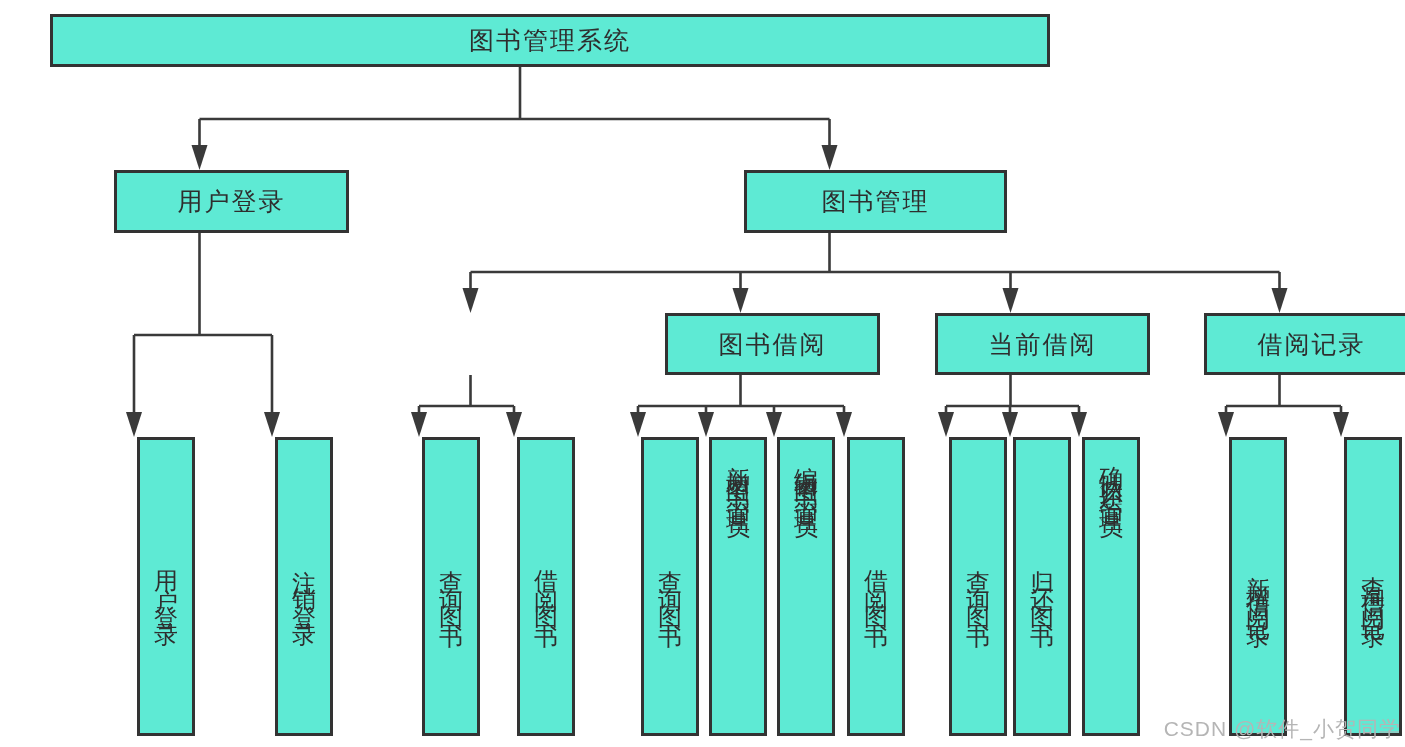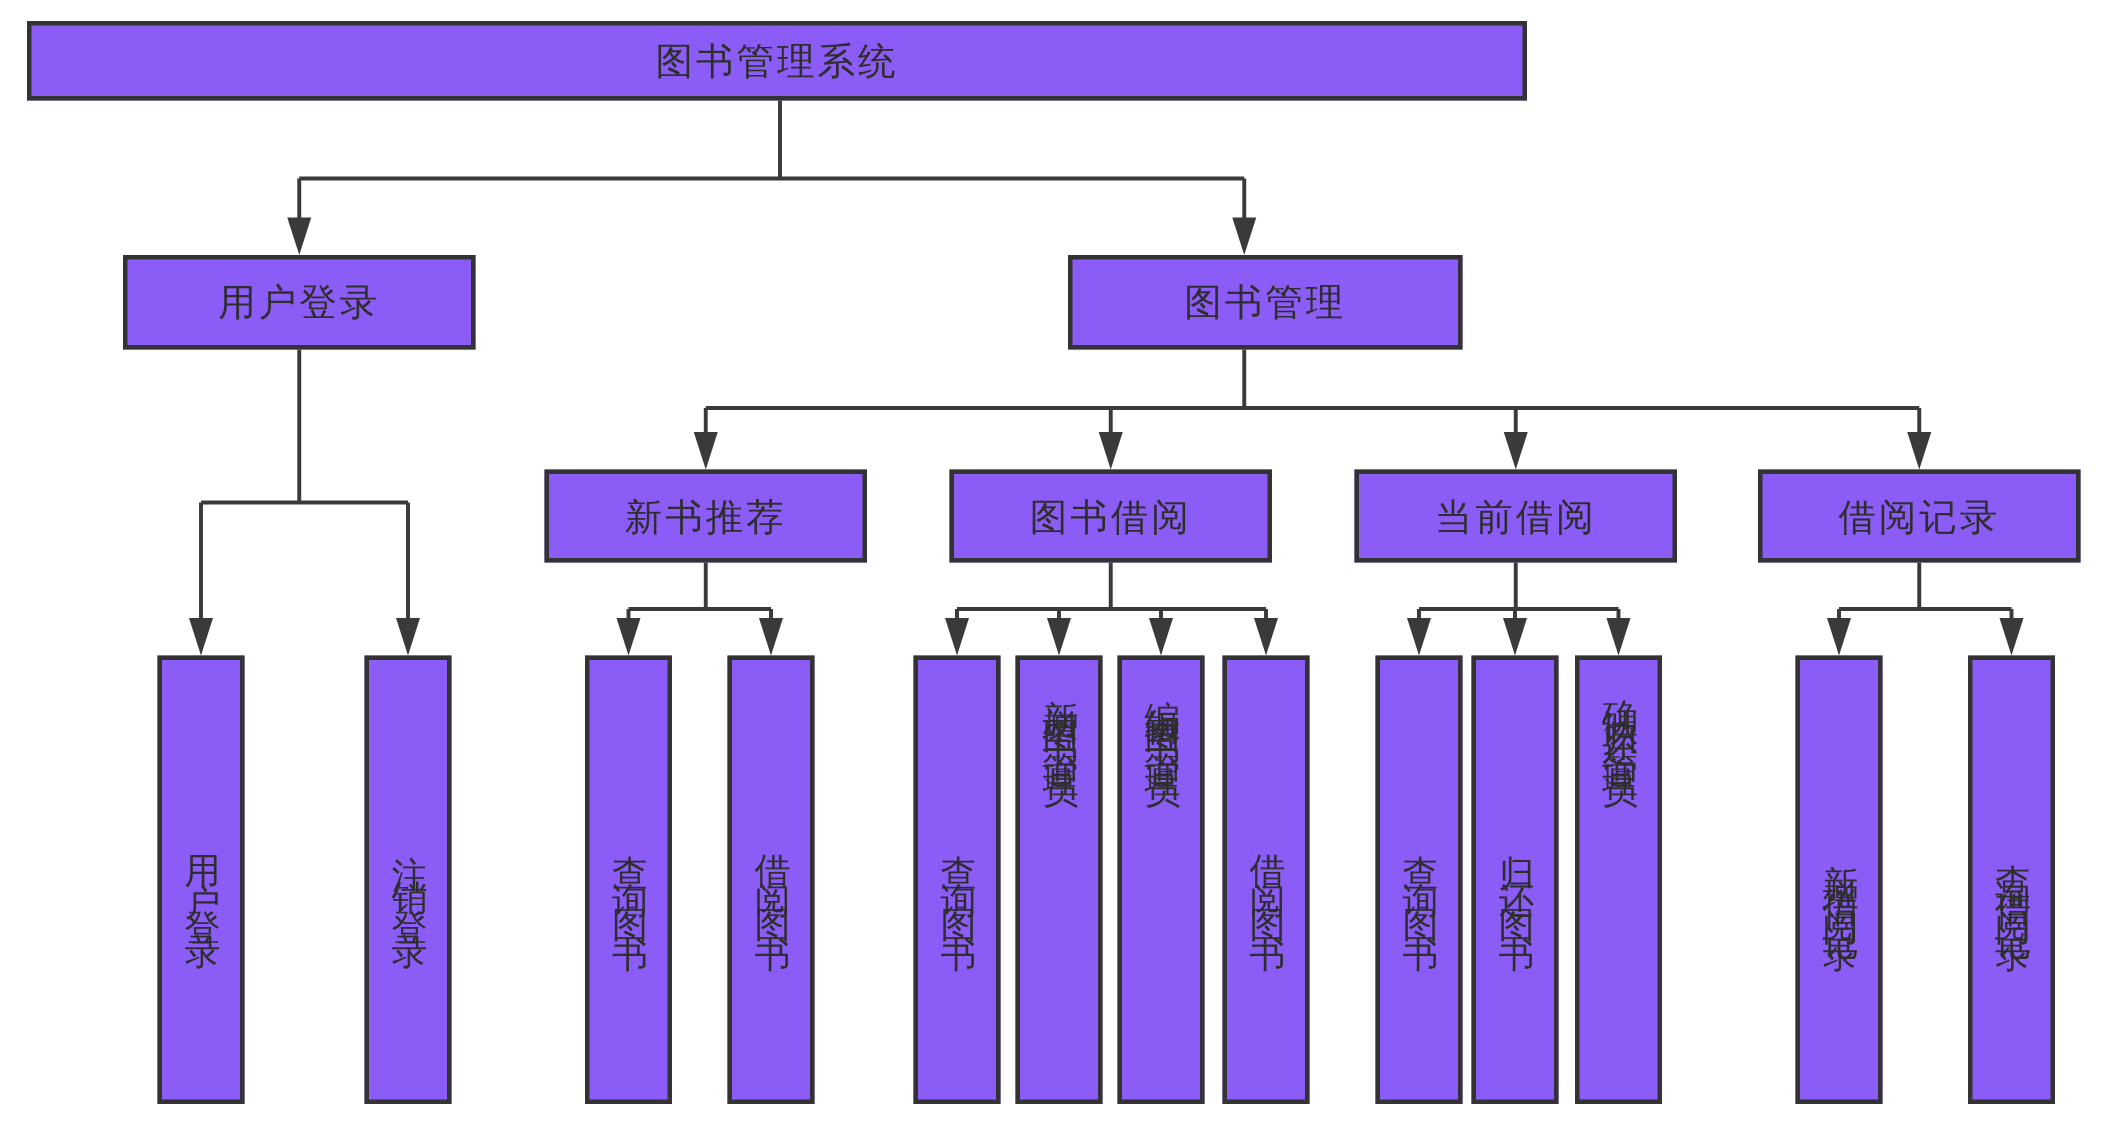--- a/index.html
+++ b/index.html
@@ -17,26 +17,27 @@
     font-family:"Liberation Sans","DejaVu Sans",sans-serif;
     overflow:hidden;
   }
   #wires{position:absolute;left:0;top:0;width:1405px;height:747px;}
   .cline{fill:none;stroke:var(--line);stroke-width:2.6px;}
   .arrow{fill:var(--line);}
   .node{
     position:absolute;
     box-sizing:border-box;
     border:3px solid var(--box-border);
-    background:#8b5cf6;
+    background:#5eead4;
     display:flex;align-items:center;justify-content:center;
     color:var(--text);
     font-size:25px;
     letter-spacing:2px;
     white-space:nowrap;
+    margin-left:32px;
   }
   .vnode{
     writing-mode:vertical-rl;
     text-orientation:mixed;
     font-size:24px;
     white-space:normal;
   }
   .ls4{letter-spacing:18px;}
   .ls6{letter-spacing:10px;}
   .ls9{letter-spacing:7px;}
@@ -95,21 +96,20 @@
       <use href="#ah" class="arrow" x="1226" y="437"></use>
       <use href="#ah" class="arrow" x="1341" y="437"></use>
     </g>
   </svg>
 
   <div class="node" style="left:18px;top:14px;width:1000px;height:53px">图书管理系统</div>
 
   <div class="node" style="left:82px;top:170px;width:235px;height:63px">用户登录</div>
   <div class="node" style="left:712px;top:170px;width:263px;height:63px">图书管理</div>
 
-  <div class="node" style="left:363px;top:313px;width:215px;height:62px">新书推荐</div>
   <div class="node" style="left:903px;top:313px;width:215px;height:62px">当前借阅</div>
   <div class="node" style="left:633px;top:313px;width:215px;height:62px">图书借阅</div>
   <div class="node" style="left:1172px;top:313px;width:215px;height:62px">借阅记录</div>
 
   <div class="node vnode ls4" style="left:105px;top:437px;width:58px;height:299px">用户登录</div>
   <div class="node vnode ls4" style="left:243px;top:437px;width:58px;height:299px">注销登录</div>
 
   <div class="node vnode ls4" style="left:390px;top:437px;width:58px;height:299px">查询图书</div>
   <div class="node vnode ls4" style="left:485px;top:437px;width:58px;height:299px">借阅图书</div>
 
@@ -118,13 +118,14 @@
   <div class="node vnode ls9 vstart" style="left:745px;top:437px;width:58px;height:299px">编辑图书（管理员）</div>
   <div class="node vnode ls4" style="left:815px;top:437px;width:58px;height:299px">借阅图书</div>
 
   <div class="node vnode ls4" style="left:917px;top:437px;width:58px;height:299px">查询图书</div>
   <div class="node vnode ls4" style="left:981px;top:437px;width:58px;height:299px">归还图书</div>
   <div class="node vnode ls9 vstart" style="left:1050px;top:437px;width:58px;height:299px">确认归还（管理员）</div>
 
   <div class="node vnode ls6" style="left:1197px;top:437px;width:58px;height:299px">新增借阅记录</div>
   <div class="node vnode ls6" style="left:1312px;top:437px;width:58px;height:299px">查询借阅记录</div>
 
+  <div id="watermark">CSDN @软件_小贺同学</div>
 </div>
 
 </body></html>

